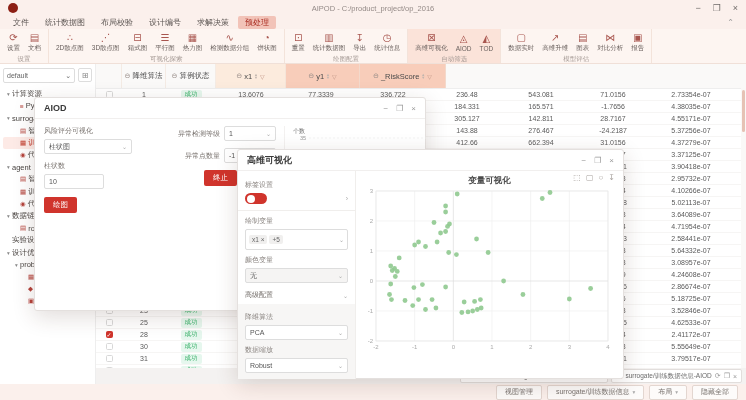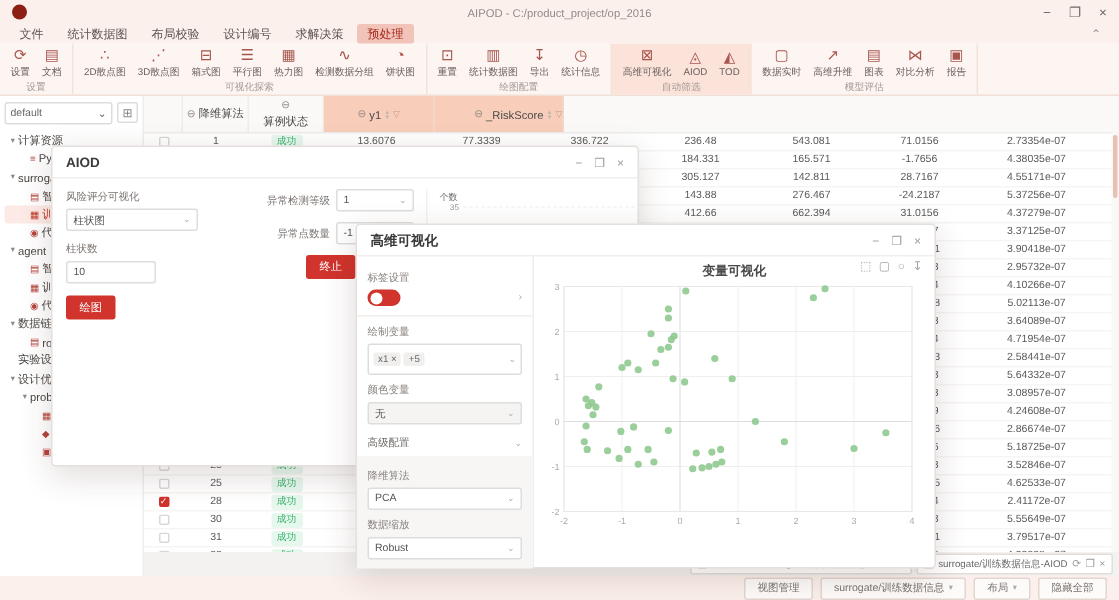--- a/index.html
+++ b/index.html
@@ -321,31 +321,37 @@
       </div>
   </div>
 
   <div class="table-area">
     <div class="thead">
         <div class="th" style="width: 26px;"></div>
         <div class="th" style="width: 44px;">
           <span class="minus">⊖</span>
           <span>降维算法</span>
         </div>
-        <div class="th" style="width: 50px; flex-direction: column;">
+        <div class="th" style="width: 50px;">
           <span class="minus">⊖</span>
           <span>算例状态</span>
+        </div>
+        <div class="th gx" style="width: 70px;">
+          <span class="minus">⊖</span>
+          <span>x1</span>
+          <span class="sort">▲<br>▼</span>
+          <span class="filter">▽</span>
         </div>
         <div class="th gy" style="width: 74px;">
           <span class="minus">⊖</span>
           <span>y1</span>
           <span class="sort">▲<br>▼</span>
           <span class="filter">▽</span>
         </div>
-        <div class="th gy" style="width: 86px; justify-content: flex-end;">
+        <div class="th gy" style="width: 86px;">
           <span class="minus">⊖</span>
           <span>_RiskScore</span>
           <span class="sort">▲<br>▼</span>
           <span class="filter">▽</span>
         </div>
       </div>
     <div class="tbody">
         <div class="tr">
           <div class="td" style="width: 26px;">
             <div class="cb"></div>

